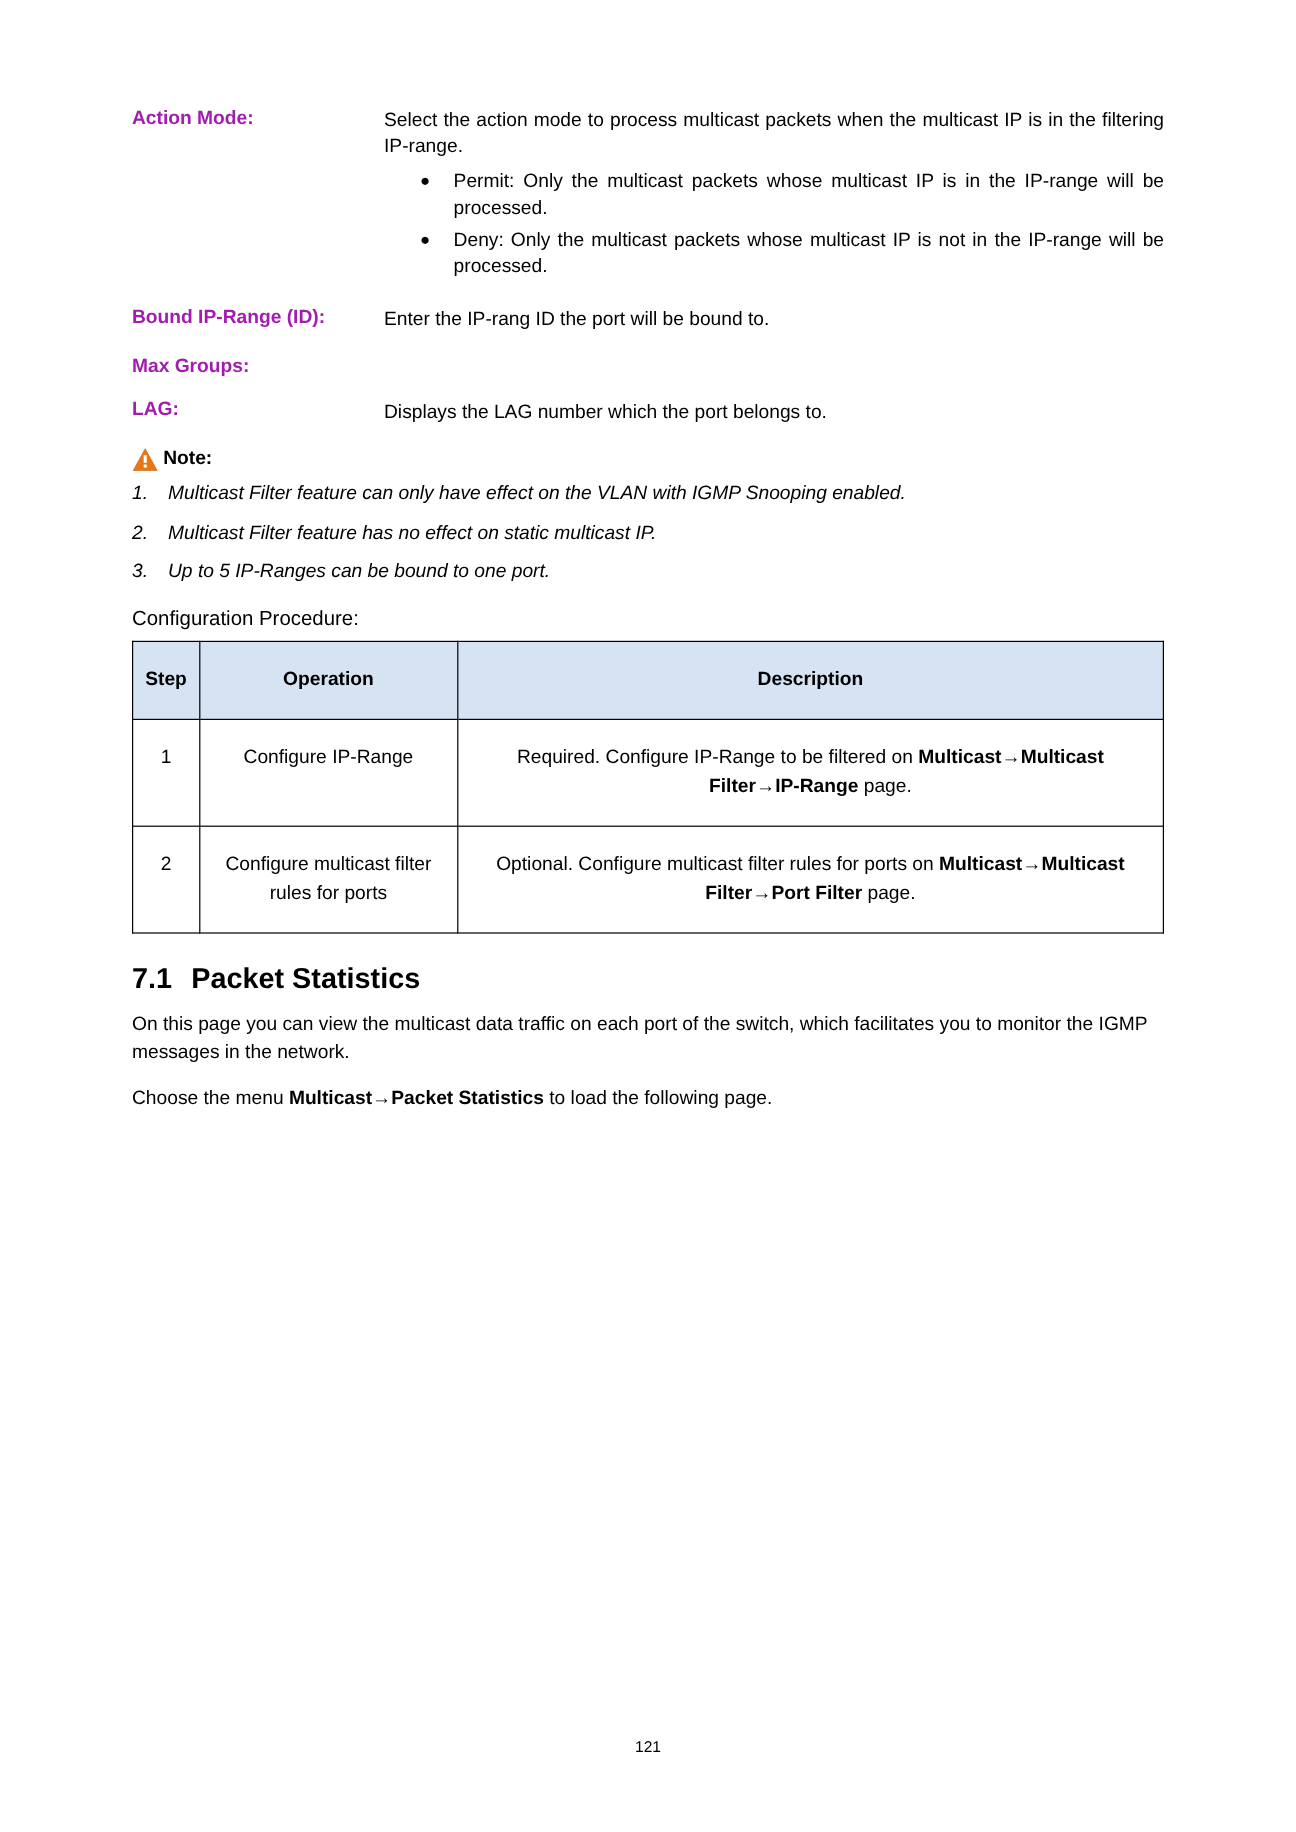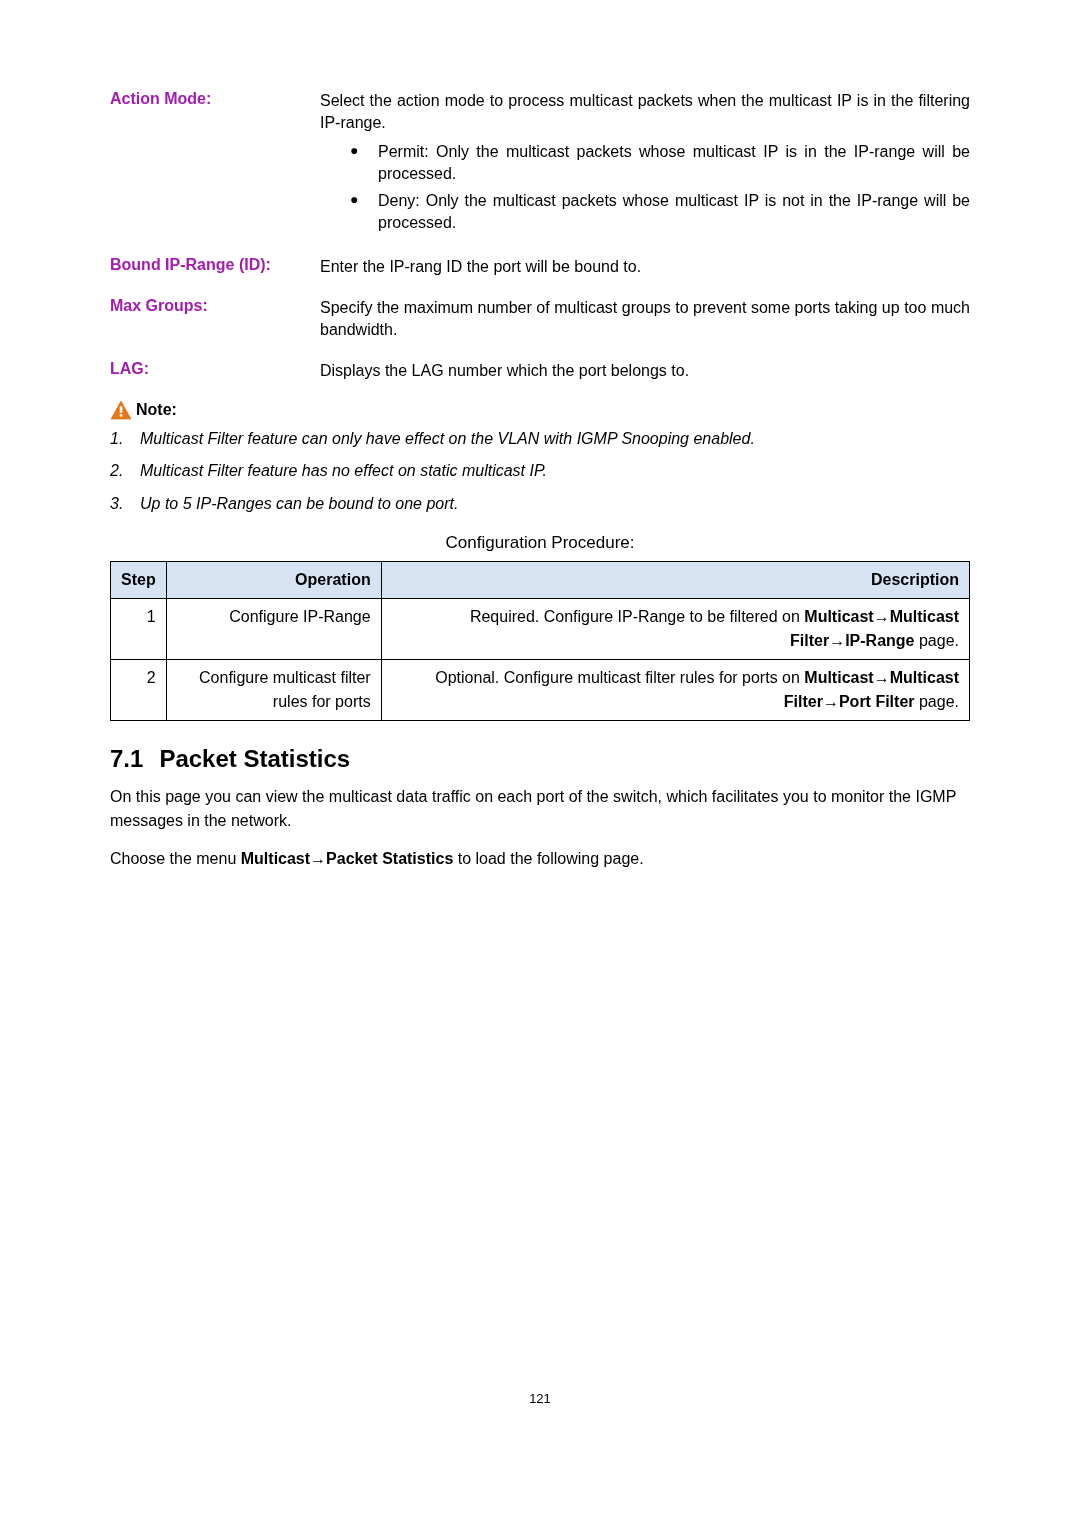--- a/index.html
+++ b/index.html
@@ -79,32 +79,31 @@
     }
     .note-list li::before {
       content: counter(note-counter) ".";
       position: absolute;
       left: 0;
     }
     .config-procedure {
       margin-top: 18px;
       margin-bottom: 8px;
       font-size: 17px;
-      text-align: center;
     }
     .procedure-table {
       width: 100%;
       border-collapse: collapse;
       margin-top: 4px;
     }
     .procedure-table th,
     .procedure-table td {
       border: 1px solid #000;
-      padding: 6px 10px;
-      text-align: right;
+      padding: 20px 10px;
+      text-align: center;
       vertical-align: top;
       line-height: 1.5;
     }
     .procedure-table th {
       background: #d5e3f3;
       font-weight: bold;
     }
     .procedure-table .step-col {
       width: 55px;
     }
@@ -148,21 +147,20 @@
     </div>
   </div>
 
   <div class="definition-row">
     <div class="definition-term">Bound IP-Range (ID):</div>
     <div class="definition-desc">Enter the IP-rang ID the port will be bound to.</div>
   </div>
 
   <div class="definition-row">
     <div class="definition-term">Max Groups:</div>
-    <div class="definition-desc">Specify the maximum number of multicast groups to prevent some ports taking up too much bandwidth.</div>
   </div>
 
   <div class="definition-row">
     <div class="definition-term">LAG:</div>
     <div class="definition-desc">Displays the LAG number which the port belongs to.</div>
   </div>
 </div>
 
 <div class="note-section">
   <div class="note-header">

